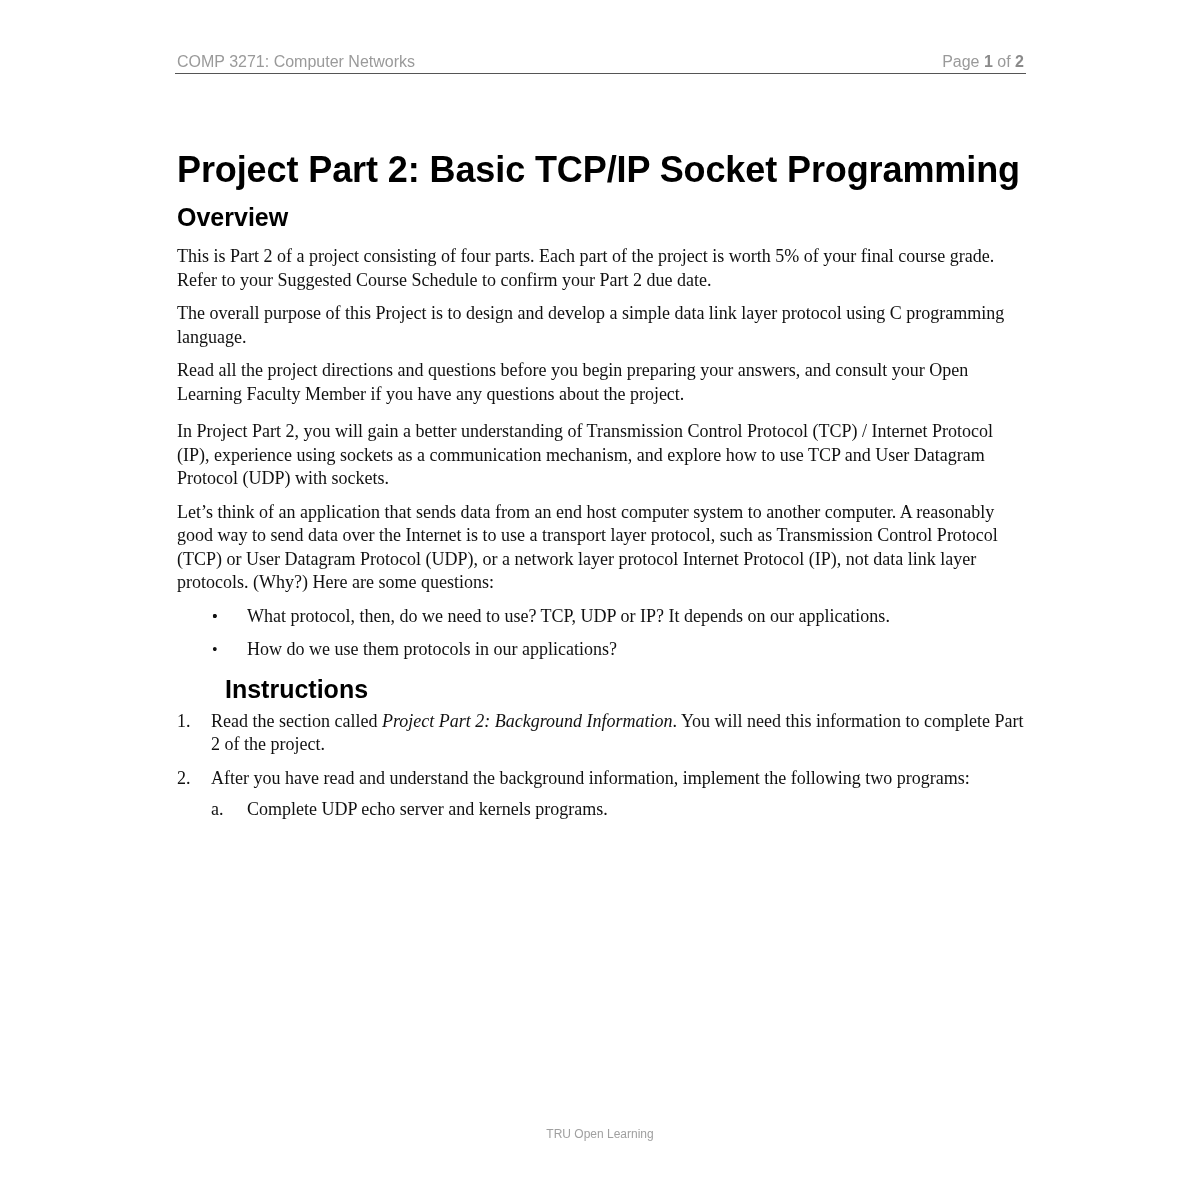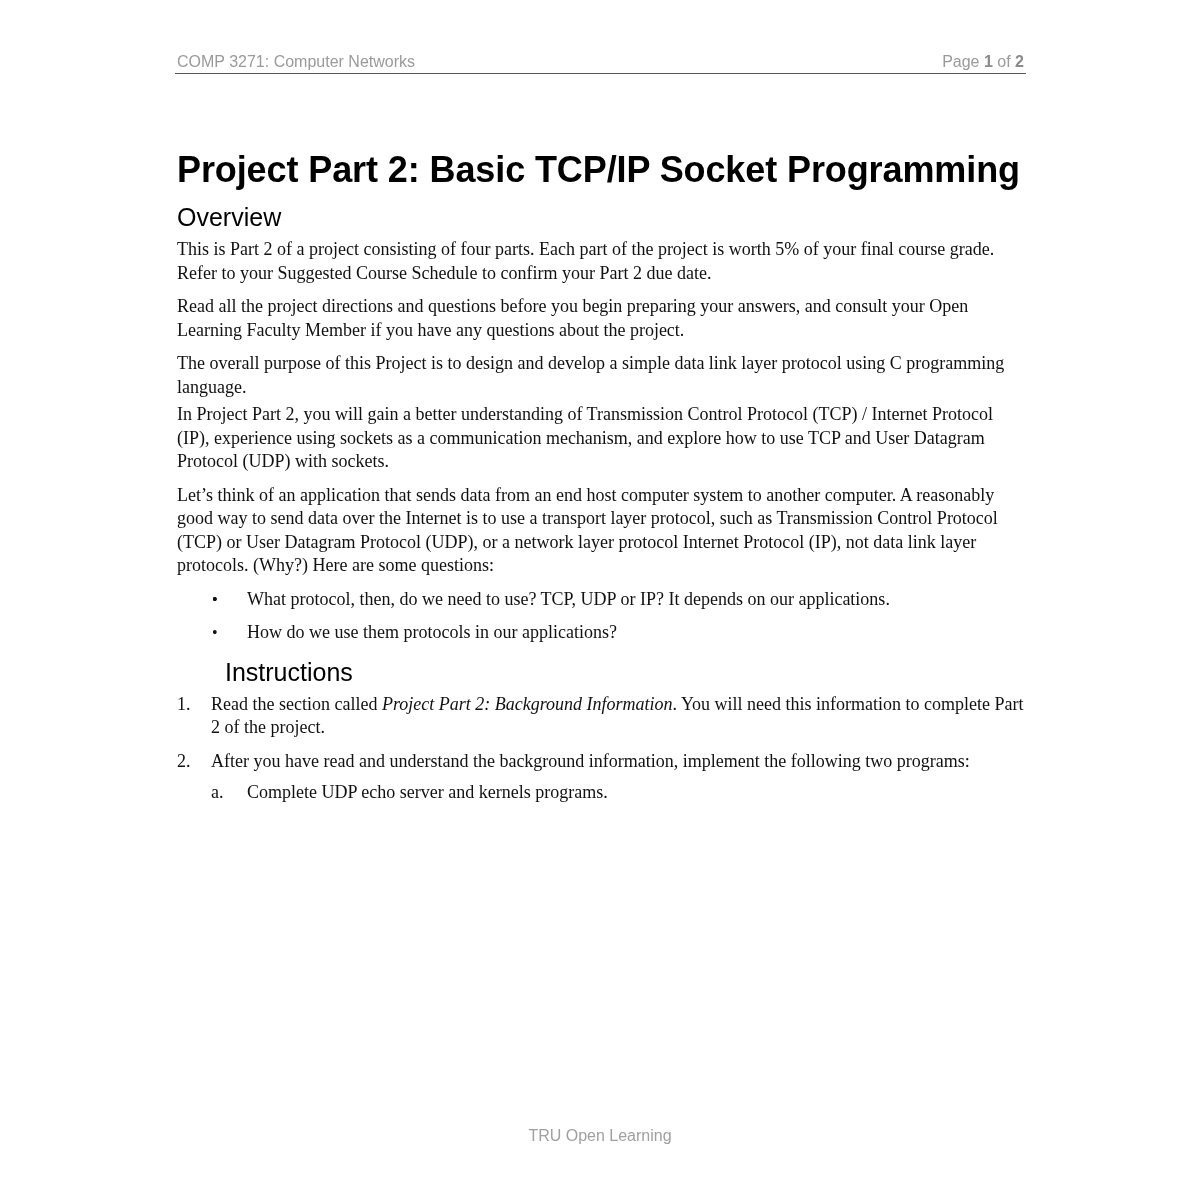--- a/index.html
+++ b/index.html
@@ -49,37 +49,37 @@
       font-family: "Liberation Sans", "DejaVu Sans", sans-serif;
       font-weight: bold;
       font-size: 36px;
       margin: 0;
       line-height: 40px;
       letter-spacing: -0.1px;
       color: #000;
     }
     h2 {
       font-family: "Liberation Sans", "DejaVu Sans", sans-serif;
-      font-weight: normal;
+      font-weight: bold;
       font-size: 25px;
       margin: 0;
       line-height: 34px;
       color: #000;
     }
     p {
       margin: 0;
       font-size: 18px;
       line-height: 23.5px;
       color: #111;
     }
     .h-overview { margin-top: 10px; }
-    .p-ov1 { margin-top: 4px; }
+    .p-ov1 { margin-top: 11px; }
     .p-gap { margin-top: 10px; }
     .h-objectives { margin-top: 12px; }
-    .p-ob1 { margin-top: 4px; }
+    .p-ob1 { margin-top: 14px; }
     ul.bullets {
       list-style: none;
       margin: 10px 0 0 0;
       padding: 0;
     }
     ul.bullets li {
       position: relative;
       padding-left: 70px;
       font-size: 18px;
       line-height: 23.5px;
@@ -126,39 +126,39 @@
       top: 0;
     }
     em { font-style: italic; }
     .page-footer {
       position: absolute;
       left: 0;
       top: 1127px;
       width: 1200px;
       text-align: center;
       font-family: "Liberation Sans", "DejaVu Sans", sans-serif;
-      font-size: 16px;
+      font-size: 12px;
       color: #a0a0a0;
     }
   </style>
 </head>
 <body>
 
 <div class="page-header">
   <span class="left">COMP 3271: Computer Networks</span>
   <span class="right"><span>Page </span><b>1</b><span> of </span><b>2</b></span>
 </div>
 
 <div class="content">
   <h1>Project Part 2: Basic TCP/IP Socket Programming</h1>
 
   <h2 class="h-overview">Overview</h2>
   <p class="p-ov1">This is Part 2 of a project consisting of four parts. Each part of the project is worth 5% of your final course grade. Refer to your Suggested Course Schedule to confirm your Part 2 due date.</p>
+  <p class="p-gap">The overall purpose of this Project is to design and develop a simple data link layer protocol using C programming language.</p>
   <p class="p-gap">Read all the project directions and questions before you begin preparing your answers, and consult your Open Learning Faculty Member if you have any questions about the project.</p>
-  <p class="p-gap">The overall purpose of this Project is to design and develop a simple data link layer protocol using C programming language.</p>
 
   <p class="p-ob1">In Project Part 2, you will gain a better understanding of Transmission Control Protocol (TCP) / Internet Protocol (IP), experience using sockets as a communication mechanism, and explore how to use TCP and User Datagram Protocol (UDP) with sockets.</p>
   <p class="p-gap">Let’s think of an application that sends data from an end host computer system to another computer. A reasonably good way to send data over the Internet is to use a transport layer protocol, such as Transmission Control Protocol (TCP) or User Datagram Protocol (UDP), or a network layer protocol Internet Protocol (IP), not data link layer protocols. (Why?) Here are some questions:</p>
 
   <ul class="bullets">
     <li>
       <span class="bullet">•</span>
     </li>
     <li>
       <span class="bullet">•</span>

